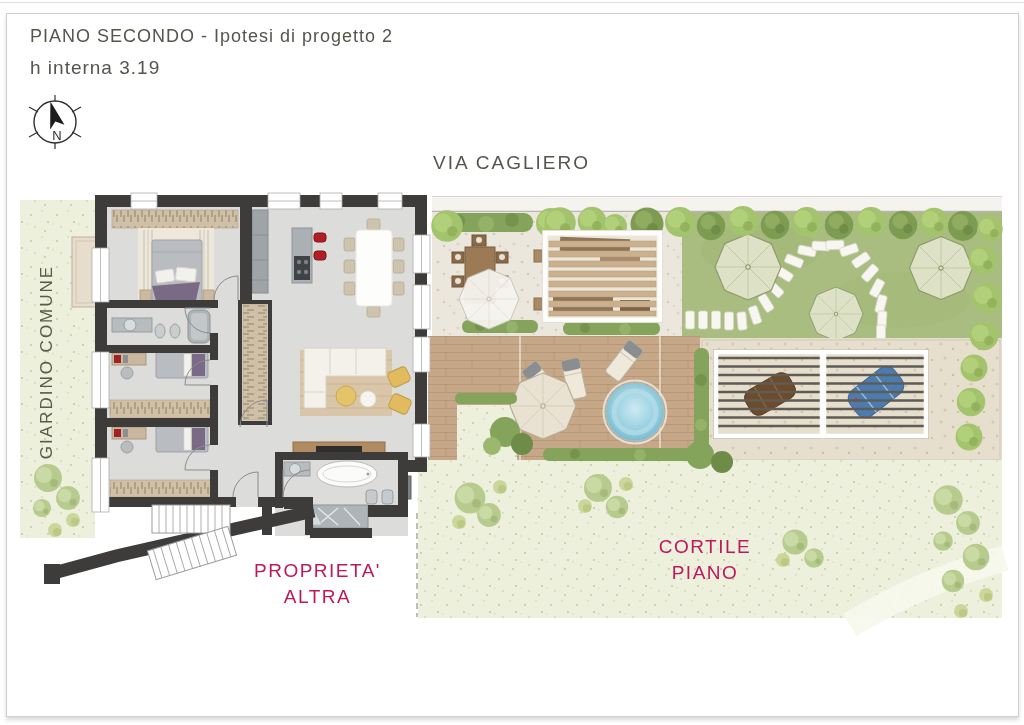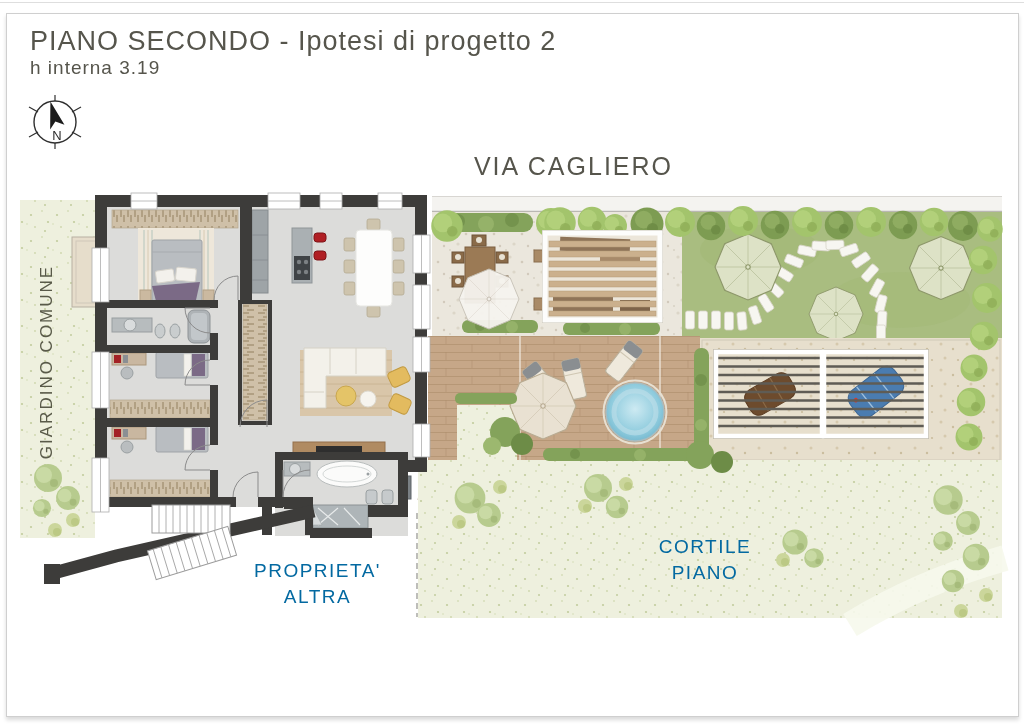--- a/index.html
+++ b/index.html
@@ -3,26 +3,26 @@
 <meta charset="utf-8">
 <style>
   html,body{margin:0;padding:0;background:#ffffff;}
   body{width:1024px;height:725px;position:relative;overflow:hidden;
        font-family:"Liberation Sans", sans-serif;color:#55544b;}
   .hairline-top{position:absolute;left:0;top:2px;width:100%;height:1px;background:#dedede;}
   .sheet{position:absolute;left:6px;top:13px;width:1011px;height:702px;
          border:1px solid #cfcfcf;background:#fff;box-shadow:0 3px 4px rgba(0,0,0,.15);}
   svg.plan{position:absolute;left:0;top:0;width:1024px;height:725px;}
   .lbl{position:absolute;z-index:5;color:#56554c;font-weight:300;}
-  .title{left:30px;top:26px;font-size:27px;letter-spacing:1px;}
+  .title{left:30px;top:26px;font-size:18px;letter-spacing:1px;}
   .subtitle{left:30px;top:57px;font-size:19px;letter-spacing:1px;}
-  .street{left:433px;top:152px;width:240px;text-align:right;font-size:25px;letter-spacing:2px;}
+  .street{left:433px;top:152px;width:240px;text-align:left;font-size:19px;letter-spacing:2px;}
   .garden-left{left:47px;top:362px;transform:translate(-50%,-50%) rotate(-90deg);
                white-space:nowrap;font-size:17px;letter-spacing:2px;color:#595a49;}
-  .two-line{text-align:center;font-size:19px;letter-spacing:1.5px;line-height:26px;color:#0369a1;}
+  .two-line{text-align:center;font-size:19px;letter-spacing:1.5px;line-height:26px;color:#be185d;}
   .other-prop{left:235px;top:558px;width:165px;}
   .courtyard{left:625px;top:534px;width:160px;}
   .umbGarden{fill:#dde2c6;stroke:#8d976a;stroke-width:1;}
   .umbDeck{fill:#e9e1d2;stroke:#b8ab92;stroke-width:1;}
   .umbWhite{fill:#f6f4ef;stroke:#c8c3b8;stroke-width:1;opacity:.95;}
 </style>
 </head>
 <body>
 
 <div class="hairline-top"></div>

